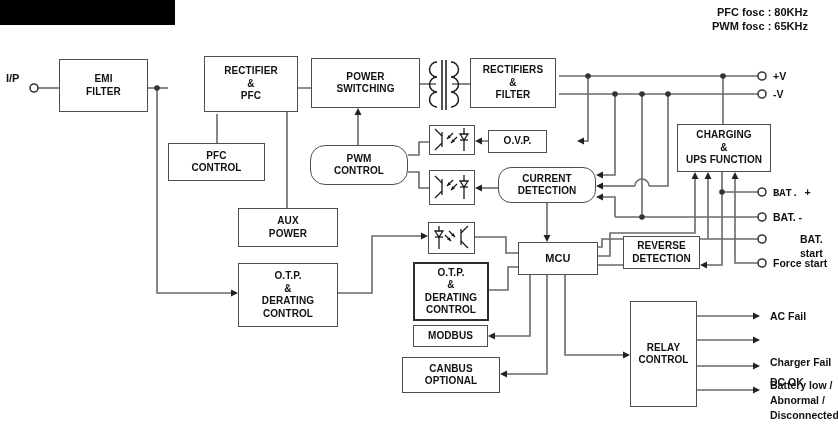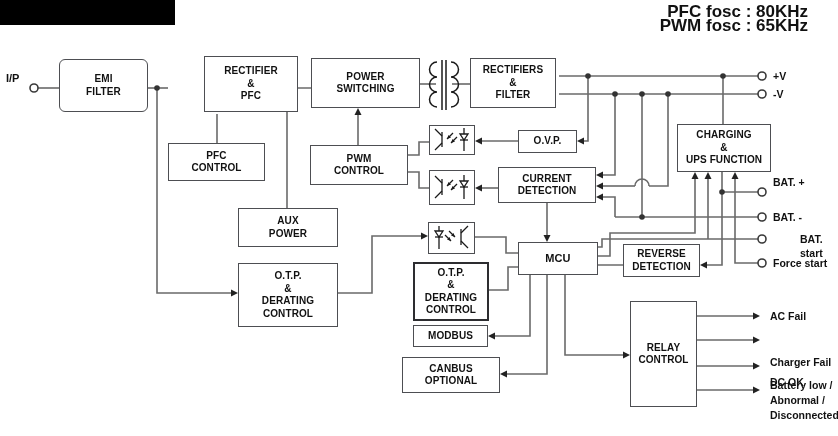--- a/index.html
+++ b/index.html
@@ -10,21 +10,21 @@
        display:flex;align-items:center;justify-content:center;text-align:center;
        font-weight:bold;font-size:10px;line-height:12.5px;color:#111;
        white-space:pre-line;box-sizing:border-box;letter-spacing:0.1px;}
   .box.thick{border-width:2.4px;border-color:#2d2d30;}
   .opto{position:absolute;z-index:2;background:#fff;border:1.6px solid #4d4e52;
         box-sizing:border-box;}
   .opto svg{display:block;}
   .lbl{position:absolute;z-index:3;font-weight:bold;color:#111;
        font-size:10.5px;line-height:14px;white-space:pre-line;}
   .note{position:absolute;z-index:3;right:30px;top:5px;width:220px;text-align:right;
-        font-weight:bold;font-size:17px;line-height:14px;color:#111;}
+        font-weight:bold;font-size:11px;line-height:14px;color:#111;}
   .redact{position:absolute;left:0;top:0;width:175px;height:25px;background:#000;z-index:4;}
 </style>
 </head>
 <body>
 
 <div id="stage">
 
   <svg id="wires" width="838" height="436" viewBox="0 0 838 436">
     <g stroke="#6a6a6a" stroke-width="1.6" fill="none">
 
@@ -158,55 +158,55 @@
 
   <div class="redact"></div>
 
   <div class="note">
     <div>PFC fosc : 80KHz</div>
     <div>PWM fosc : 65KHz</div>
   </div>
 
   <div class="lbl" style="left:6px;top:71px;font-size:11px;">I/P</div>
 
-  <div class="box" style="left:59px;top:59px;width:89px;height:53px;border-radius:6px;">EMI
+  <div class="box" style="left:59px;top:59px;width:89px;height:53px;">EMI
 FILTER</div>
   <div class="box" style="left:168px;top:56px;width:94px;height:56px;margin-left:36px;">RECTIFIER
 &amp;
 PFC</div>
   <div class="box" style="left:168px;top:143px;width:97px;height:38px;">PFC
 CONTROL</div>
   <div class="box" style="left:311px;top:58px;width:109px;height:50px;">POWER
 SWITCHING</div>
   <div class="box" style="left:470px;top:58px;width:86px;height:50px;">RECTIFIERS
 &amp;
 FILTER</div>
-  <div class="box" style="left:518px;top:130px;width:59px;height:23px;">O.V.P.</div>
-  <div class="box" style="left:310px;top:145px;width:98px;height:40px;">PWM
-CONTROL</div>
-  <div class="box" style="left:498px;top:167px;width:98px;height:36px;">CURRENT
+  <div class="box" style="left:488px;top:130px;width:59px;height:23px;">O.V.P.</div>
+  <div class="box" style="left:310px;top:145px;width:98px;height:40px;border-radius:15px;">PWM
+CONTROL</div>
+  <div class="box" style="left:498px;top:167px;width:98px;height:36px;border-radius:13px;">CURRENT
 DETECTION</div>
   <div class="box" style="left:677px;top:124px;width:94px;height:48px;">CHARGING
 &amp;
 UPS FUNCTION</div>
   <div class="box" style="left:238px;top:208px;width:100px;height:39px;">AUX
 POWER</div>
   <div class="box" style="left:238px;top:263px;width:100px;height:64px;">O.T.P.
 &amp;
 DERATING
 CONTROL</div>
   <div class="box thick" style="left:413px;top:262px;width:76px;height:59px;">O.T.P.
 &amp;
 DERATING
 CONTROL</div>
   <div class="box" style="left:518px;top:242px;width:80px;height:33px;font-size:11px;">MCU</div>
   <div class="box" style="left:413px;top:325px;width:75px;height:22px;">MODBUS</div>
   <div class="box" style="left:402px;top:357px;width:98px;height:36px;">CANBUS
 OPTIONAL</div>
-  <div class="box" style="left:623px;top:244px;width:77px;height:33px;">REVERSE
+  <div class="box" style="left:623px;top:236px;width:77px;height:33px;">REVERSE
 DETECTION</div>
   <div class="box" style="left:630px;top:301px;width:67px;height:106px;">RELAY
 CONTROL</div>
 
   <div class="opto" style="left:429px;top:125px;width:46px;height:30px;">
     <svg width="43" height="27" viewBox="0 0 43 27" stroke="#1a1a1a" stroke-width="1.3" fill="none">
       <path d="M12,6 V21"></path>
         <path d="M12,10 L5,3"></path>
         <path d="M12,17 L5,24"></path>
       <path d="M23,7 L17,13"></path>
@@ -245,21 +245,21 @@
       <path d="M16,12 L22,18"></path>
         <polygon points="22,18 20.5,14 18,16.5" fill="#1a1a1a" stroke="none"></polygon>
       <path d="M32,6 V22"></path>
         <path d="M32,10 L39,3"></path>
         <path d="M32,18 L39,25"></path>
     </svg>
   </div>
 
   <div class="lbl" style="left:773px;top:69px;">+V</div>
   <div class="lbl" style="left:773px;top:87px;">-V</div>
-  <div class="lbl" style="left:773px;top:175px;">BAT. +</div>
+  <div class="lbl" style="left:773px;top:186px;font-family:Liberation Mono, monospace;">BAT. +</div>
   <div class="lbl" style="left:773px;top:210px;">BAT. -</div>
   <div class="lbl" style="left:773px;top:232px;margin-left:27px;">BAT. start</div>
   <div class="lbl" style="left:773px;top:256px;">Force start</div>
 
   <div class="lbl" style="left:770px;top:309px;">AC Fail</div>
   <div class="lbl" style="left:770px;top:333px;margin-top:22px;">Charger Fail</div>
   <div class="lbl" style="left:770px;top:359px;margin-top:16px;">DC OK</div>
   <div class="lbl" style="left:770px;top:378px;line-height:15px;">Battery low /
 Abnormal /
 Disconnected</div>

